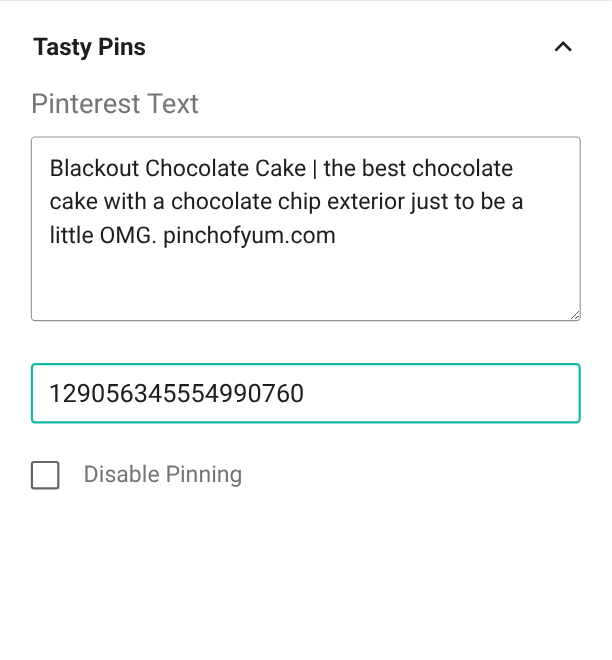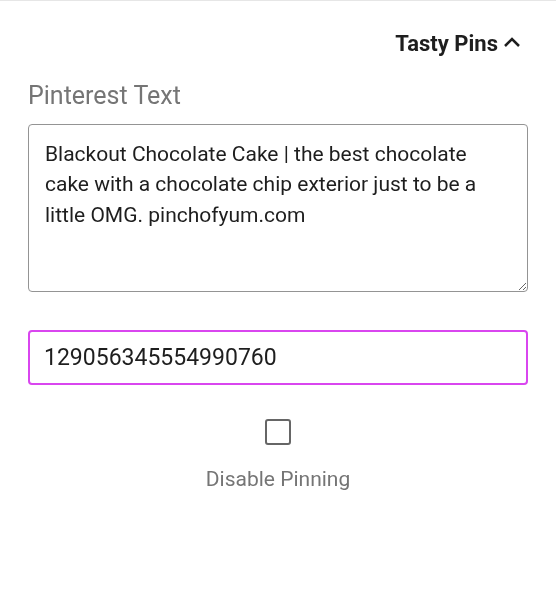--- a/index.html
+++ b/index.html
@@ -12,24 +12,25 @@
       background: #fff;
       width: 556px;
       height: 600px;
       border-top: 1px solid #e6e6e6;
     }
     .panel {
       padding: 20px 28px;
     }
     .panel-header {
       display: flex;
-      justify-content: flex-end;
+      justify-content: space-between;
       align-items: center;
       cursor: pointer;
       padding: 8px 2px 24px 2px;
+      gap: 44px;
     }
     .panel-title {
       font-size: 22px;
       font-weight: 700;
       color: #1e1e1e;
     }
     .chevron {
       width: 28px;
       height: 28px;
       display: flex;
@@ -51,36 +52,35 @@
       font-size: 21px;
       font-family: inherit;
       color: #1e1e1e;
       line-height: 1.45;
       resize: vertical;
       background: #fff;
     }
     .text-input {
       width: 100%;
       padding: 12px 14px;
-      border: 2px solid #d946ef;
+      border: 2px solid #14b8a6;
       border-radius: 4px;
       font-size: 23px;
       font-family: inherit;
       color: #1e1e1e;
       background: #fff;
     }
     .field-group {
       margin-bottom: 34px;
     }
     .checkbox-row {
       display: flex;
       align-items: center;
       gap: 22px;
       margin-top: 4px;
-      flex-direction: column;
     }
     .checkbox {
       width: 26px;
       height: 26px;
       border: 2px solid #666;
       border-radius: 3px;
       background: #fff;
       cursor: pointer;
       flex-shrink: 0;
     }

